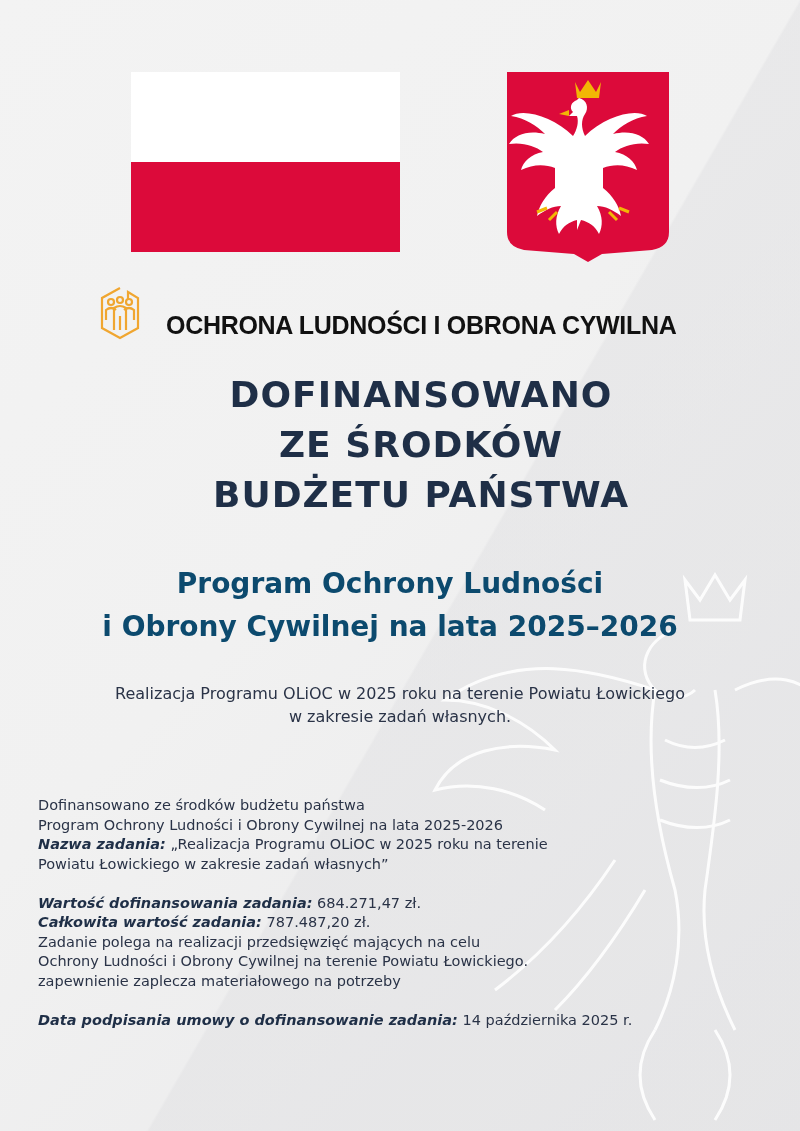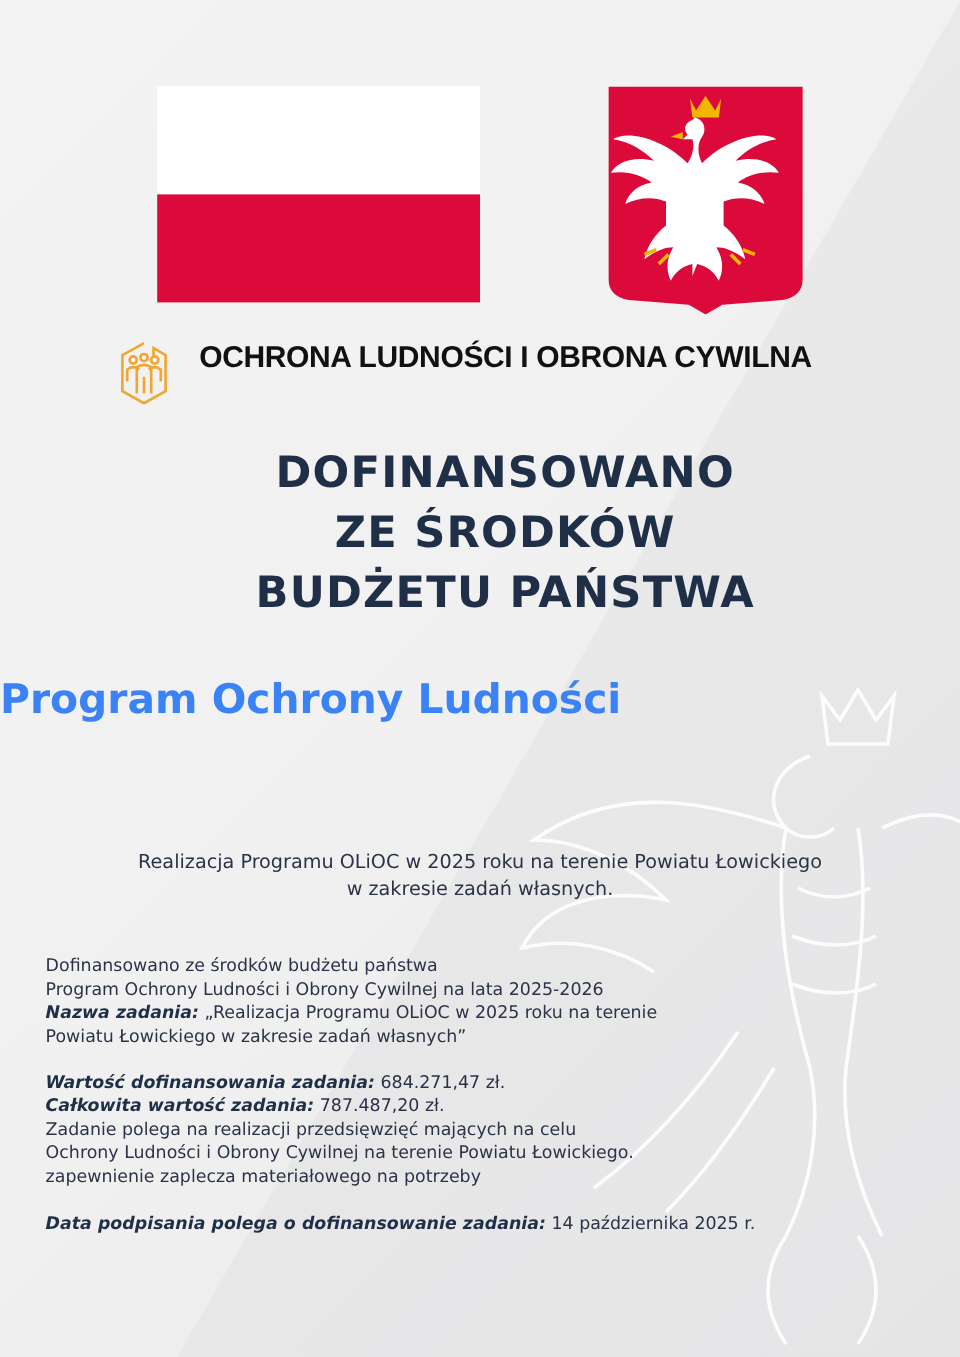--- a/index.html
+++ b/index.html
@@ -12,38 +12,38 @@
     .diag {
       position: absolute; left: 0; top: 0; width: 800px; height: 1131px;
       background: linear-gradient(120deg, rgba(255,255,255,0) 55%, rgba(226,226,228,0.55) 55.2%);
       pointer-events: none;
     }
     .eagle-watermark { position: absolute; left: 415px; top: 560px; width: 400px; height: 571px; opacity: 0.9; }
     .flag { position: absolute; left: 131px; top: 72px; width: 269px; height: 180px; }
     .flag .white { height: 90px; background: #ffffff; }
     .flag .red { height: 90px; background: #dc0a3a; }
     .emblem { position: absolute; left: 507px; top: 72px; width: 162px; height: 190px; }
-    .ol-logo-row { position: absolute; left: 96px; top: 284px; height: 56px; display: flex; align-items: flex-start; }
+    .ol-logo-row { position: absolute; left: 96px; top: 284px; height: 56px; display: flex; align-items: flex-end; }
     .ol-logo { width: 48px; height: 54px; }
     .ol-title {
       margin-left: 22px; font-family: "Liberation Sans", sans-serif; font-weight: bold;
       font-size: 25px; color: #111; letter-spacing: -0.3px;
     }
     .heading {
       position: absolute; left: 0; width: 780px; top: 370px; text-align: center;
       font-family: "DejaVu Sans", sans-serif; font-weight: bold; font-size: 36px; line-height: 50px;
       color: #1f2f47; letter-spacing: 1px; margin-left: 31px;
     }
     .program {
-      position: absolute; left: 0; width: 780px; top: 562px; 
-      font-weight: bold; font-size: 34px; line-height: 43px; color: #3b82f6;
+      position: absolute; left: 0; width: 780px; top: 562px; text-align: center;
+      font-weight: bold; font-size: 28px; line-height: 43px; color: #0c4a6e;
     }
     .realizacja {
       position: absolute; left: 0; width: 800px; top: 682px; text-align: center;
-      font-size: 16px; line-height: 23px; color: #2a3347; margin-top: 24px;
+      font-size: 16px; line-height: 23px; color: #2a3347;
     }
     .details {
       position: absolute; left: 38px; top: 796px; width: 700px;
       font-size: 14.5px; line-height: 19.5px; color: #2a3347;
     }
     .details b { color: #1f2f47; font-style: italic; }
     .gap { height: 19.5px; }
   </style>
 </head>
 <body>
@@ -87,33 +87,34 @@
 </div>
 
 <div class="heading">
   <div>DOFINANSOWANO</div>
   <div>ZE ŚRODKÓW</div>
   <div>BUDŻETU PAŃSTWA</div>
 </div>
 
 <div class="program">
   <div>Program Ochrony Ludności</div>
+  <div>i Obrony Cywilnej na lata 2025–2026</div>
 </div>
 
 <div class="realizacja">
   <div>Realizacja Programu OLiOC w 2025 roku na terenie  Powiatu Łowickiego</div>
   <div>w zakresie zadań własnych.</div>
 </div>
 
 <div class="details">
   <div>Dofinansowano ze środków budżetu państwa</div>
   <div>Program Ochrony Ludności i Obrony Cywilnej na lata 2025-2026</div>
   <div><b>Nazwa zadania:</b><span> „Realizacja Programu OLiOC w 2025 roku na terenie</span></div>
   <div>Powiatu Łowickiego w zakresie zadań własnych”</div>
   <div class="gap"></div>
   <div><b>Wartość dofinansowania zadania:</b><span> 684.271,47 zł.</span></div>
   <div><b>Całkowita wartość zadania:</b><span> 787.487,20 zł.</span></div>
   <div>Zadanie polega na realizacji przedsięwzięć mających na celu</div>
   <div>Ochrony Ludności i Obrony Cywilnej na terenie Powiatu Łowickiego.</div>
   <div>zapewnienie zaplecza materiałowego na potrzeby</div>
   <div class="gap"></div>
-  <div><b>Data podpisania polega o dofinansowanie zadania:</b><span> 14 października 2025 r.</span></div>
+  <div><b>Data podpisania umowy o dofinansowanie zadania:</b><span> 14 października 2025 r.</span></div>
 </div>
 
 </body></html>

